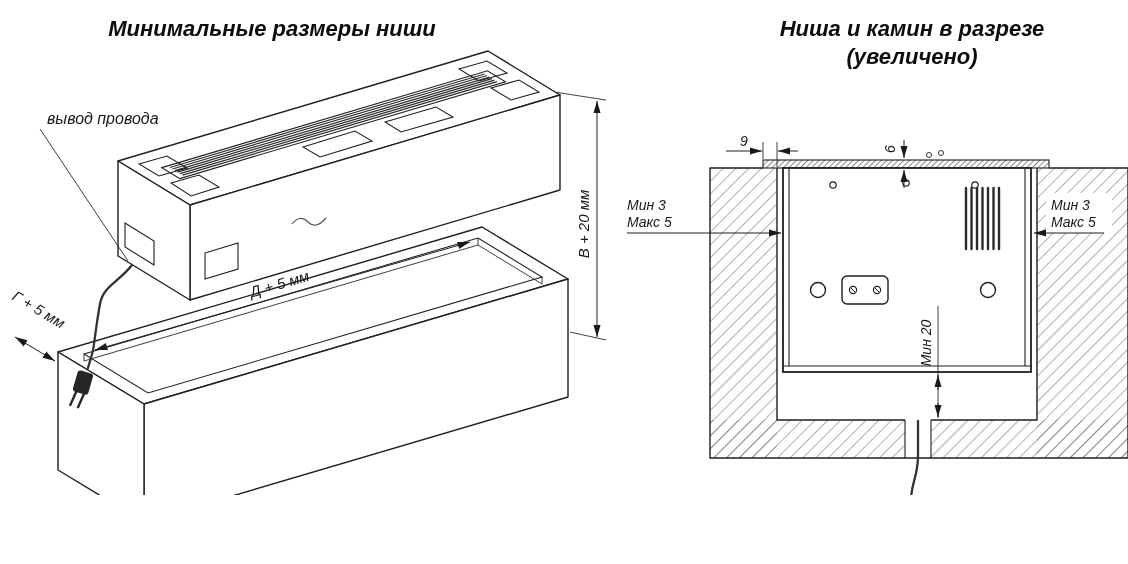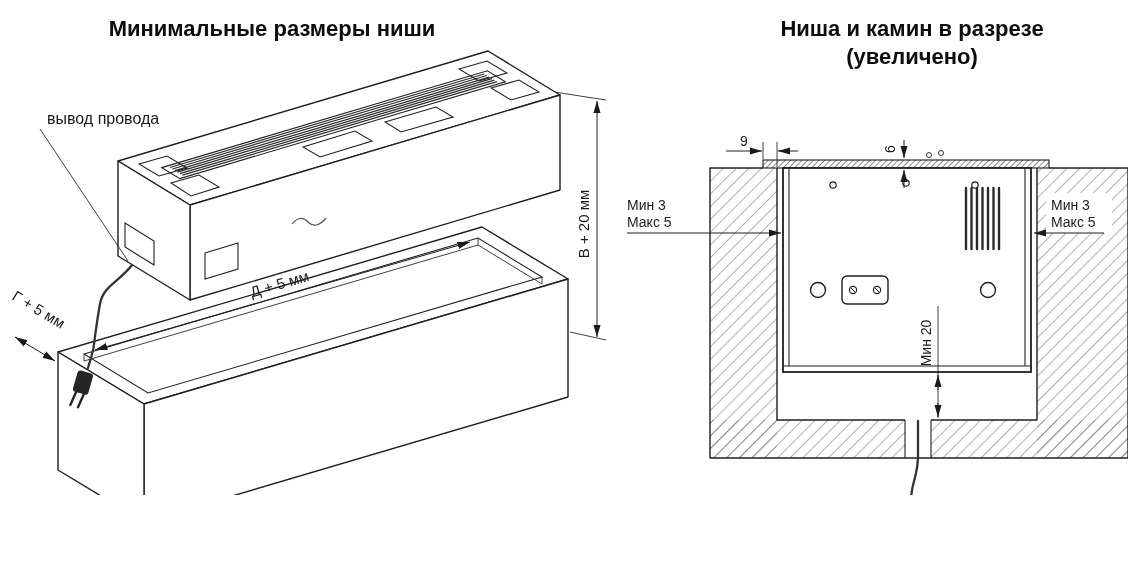--- a/index.html
+++ b/index.html
@@ -1,17 +1,17 @@
 <!DOCTYPE html>
 <html><head>
 <meta charset="utf-8">
 <style>
   html,body{margin:0;padding:0;background:#ffffff;}
   .canvas{position:relative;width:1128px;height:495px;background:#fff;overflow:hidden;
-          font-family:"Liberation Sans", sans-serif;}
+          font-family:"Liberation Sans", sans-serif;font-style:italic;}
   svg{position:absolute;left:0;top:0;}
   .face{fill:#ffffff;stroke:#1f1f1f;stroke-width:1.4;stroke-linejoin:round;}
   .ln{fill:none;stroke:#1f1f1f;stroke-width:1.4;stroke-linejoin:round;}
   .ln2{fill:none;stroke:#1f1f1f;stroke-width:1.1;}
   .thin{fill:none;stroke:#2a2a2a;stroke-width:0.9;}
   .dimln{fill:none;stroke:#1f1f1f;stroke-width:1;}
   .stripe{stroke:#2b2b2b;stroke-width:1.2;}
   .t-title{font-size:22px;font-weight:700;fill:#0d0d0d;}
   .t-dim{font-size:14px;fill:#1a1a1a;}
   .t-dim15{font-size:15px;fill:#1a1a1a;}

